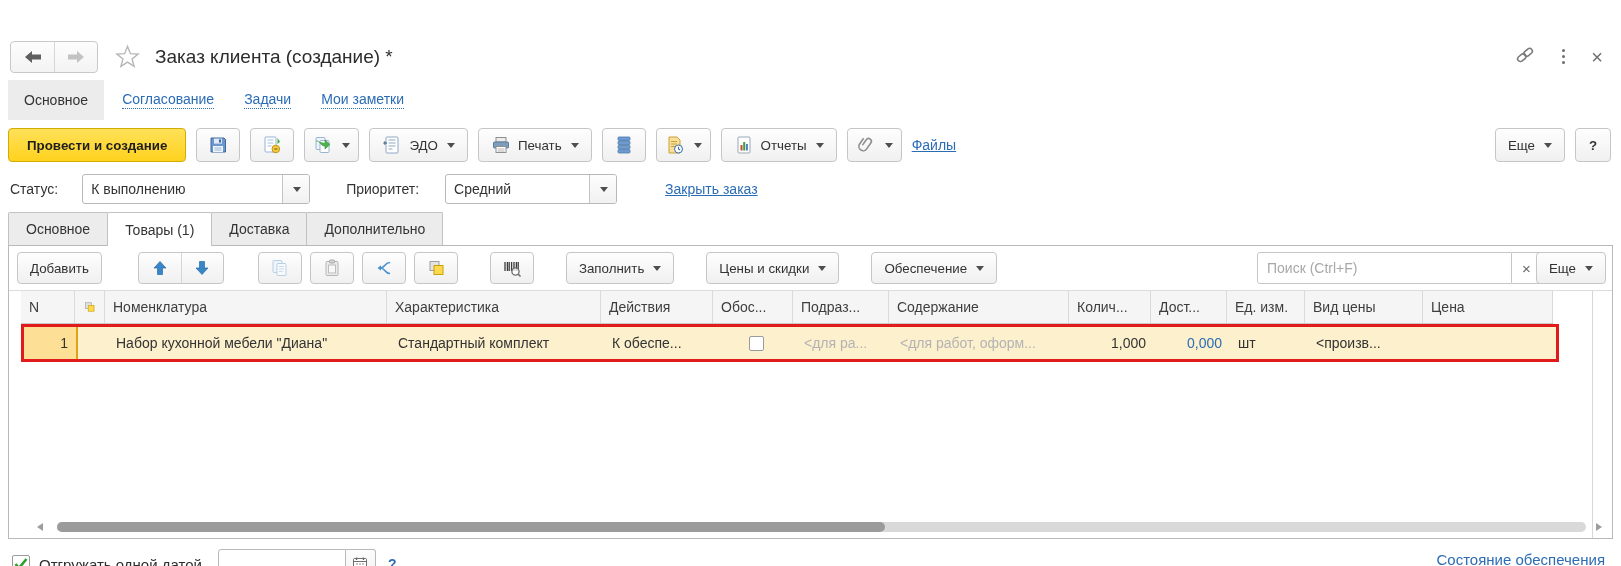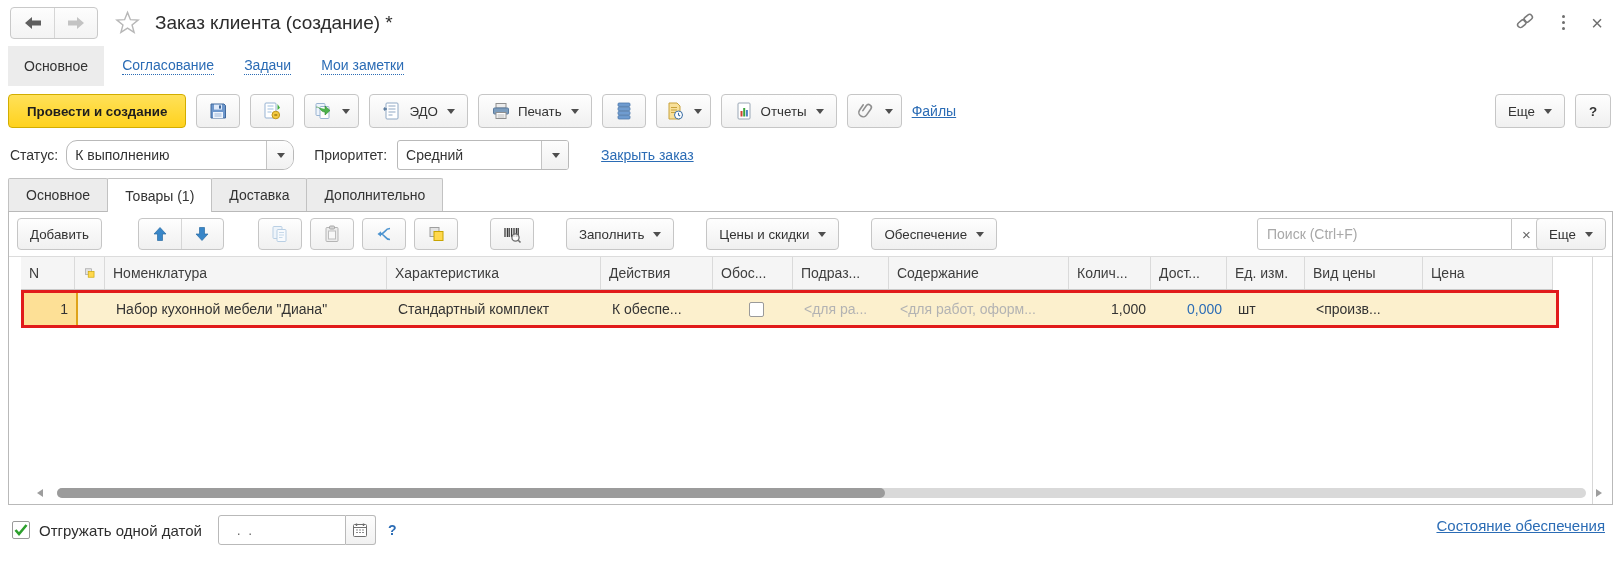--- a/index.html
+++ b/index.html
@@ -5,21 +5,21 @@
   * { box-sizing: border-box; margin: 0; padding: 0; }
   html,body { background:#fff; }
   body {
     width:1621px; height:566px; overflow:hidden;
     font-family:"Liberation Sans","DejaVu Sans",sans-serif;
     font-size:14px; color:#333;
   }
   .window { position:relative; width:1621px; height:566px; background:#fff; }
 
   
-  .titlebar { display:flex; align-items:center; height:46px; padding:0 10px; position:relative; }
+  .titlebar { display:flex; align-items:center; height:46px; padding:0 10px; position:relative;margin-top:34px; }
   .navgroup { display:flex; border:1px solid #c9c9c9; border-radius:4px; overflow:hidden; background:linear-gradient(#fdfdfd,#f3f3f3); }
   .navbtn { width:43px; height:30px; display:flex; align-items:center; justify-content:center; cursor:pointer; }
   .navbtn + .navbtn { border-left:1px solid #d6d6d6; }
   .star { margin-left:16px; display:flex; align-items:center; }
   .page-title { margin-left:14px; font-size:19px; color:#2d2d2d; white-space:nowrap; }
   .titlebar-right { position:absolute; right:18px; top:10px; display:flex; align-items:center; gap:24px; }
   .dots-icon { display:flex; flex-direction:column; gap:3px; cursor:pointer; padding:2px; }
   .dots-icon i { width:3px; height:3px; border-radius:50%; background:#6e6e6e; }
   .close-x { font-size:20px; color:#6e6e6e; cursor:pointer; line-height:1; }
 
@@ -35,26 +35,26 @@
          display:inline-flex; align-items:center; gap:7px; padding:8px 12px; color:#333; cursor:pointer; white-space:nowrap; }
   .btn-icon { padding:0; width:44px; justify-content:center; }
   .btn-icon-dd { padding:0 8px; }
   .btn-primary { background:linear-gradient(#ffe159,#ffd21e); border-color:#d2ad00; font-weight:bold; color:#1e1e1e; padding:0 18px; }
   .caret { width:0; height:0; border-left:4px solid transparent; border-right:4px solid transparent; border-top:5px solid #4e4e4e; margin-left:2px; }
   .link { color:#2b6cb5; text-decoration:underline; cursor:pointer; white-space:nowrap; }
   .cmdbar-right { position:absolute; right:10px; display:flex; gap:10px; }
   .btn-q { width:36px; justify-content:center; padding:0; font-weight:bold; }
 
   
-  .status-row { display:flex; align-items:center; padding:4px 10px 8px 10px; gap:8px; }
+  .status-row { display:flex; align-items:center; padding:4px 10px 8px 10px; gap:24px; }
   .fld-label { color:#333; }
   .combo { display:flex; height:30px; border:1px solid #b9b9b9; border-radius:3px; background:#fff; overflow:hidden; }
   .combo-val { flex:1; padding:0 8px; display:flex; align-items:center; white-space:nowrap; overflow:hidden; }
   .combo-btn { width:27px; border-left:1px solid #c4c4c4; background:linear-gradient(#fdfdfd,#f1f1f1); display:flex; align-items:center; justify-content:center; cursor:pointer; }
-  .combo-status { width:228px;border-radius:11px; }
+  .combo-status { width:228px; }
   .combo-prio { width:172px; margin-left:2px; }
   .status-link { margin-left:24px; }
 
   
   .doc-tabs { display:flex; margin-left:8px; position:relative; z-index:2; }
   .doc-tab { padding:0 17px; height:33px; display:flex; align-items:center; background:#ececec; border:1px solid #c2c2c2; border-bottom:none; border-radius:2px 2px 0 0; margin-right:-1px; cursor:pointer; color:#333; }
   .doc-tab.active { background:#fff; margin-bottom:-1px; height:34px; z-index:3; }
 
   
   .grid-panel { margin:0 8px; border:1px solid #b9b9b9; height:294px; position:relative; background:#fff; }

